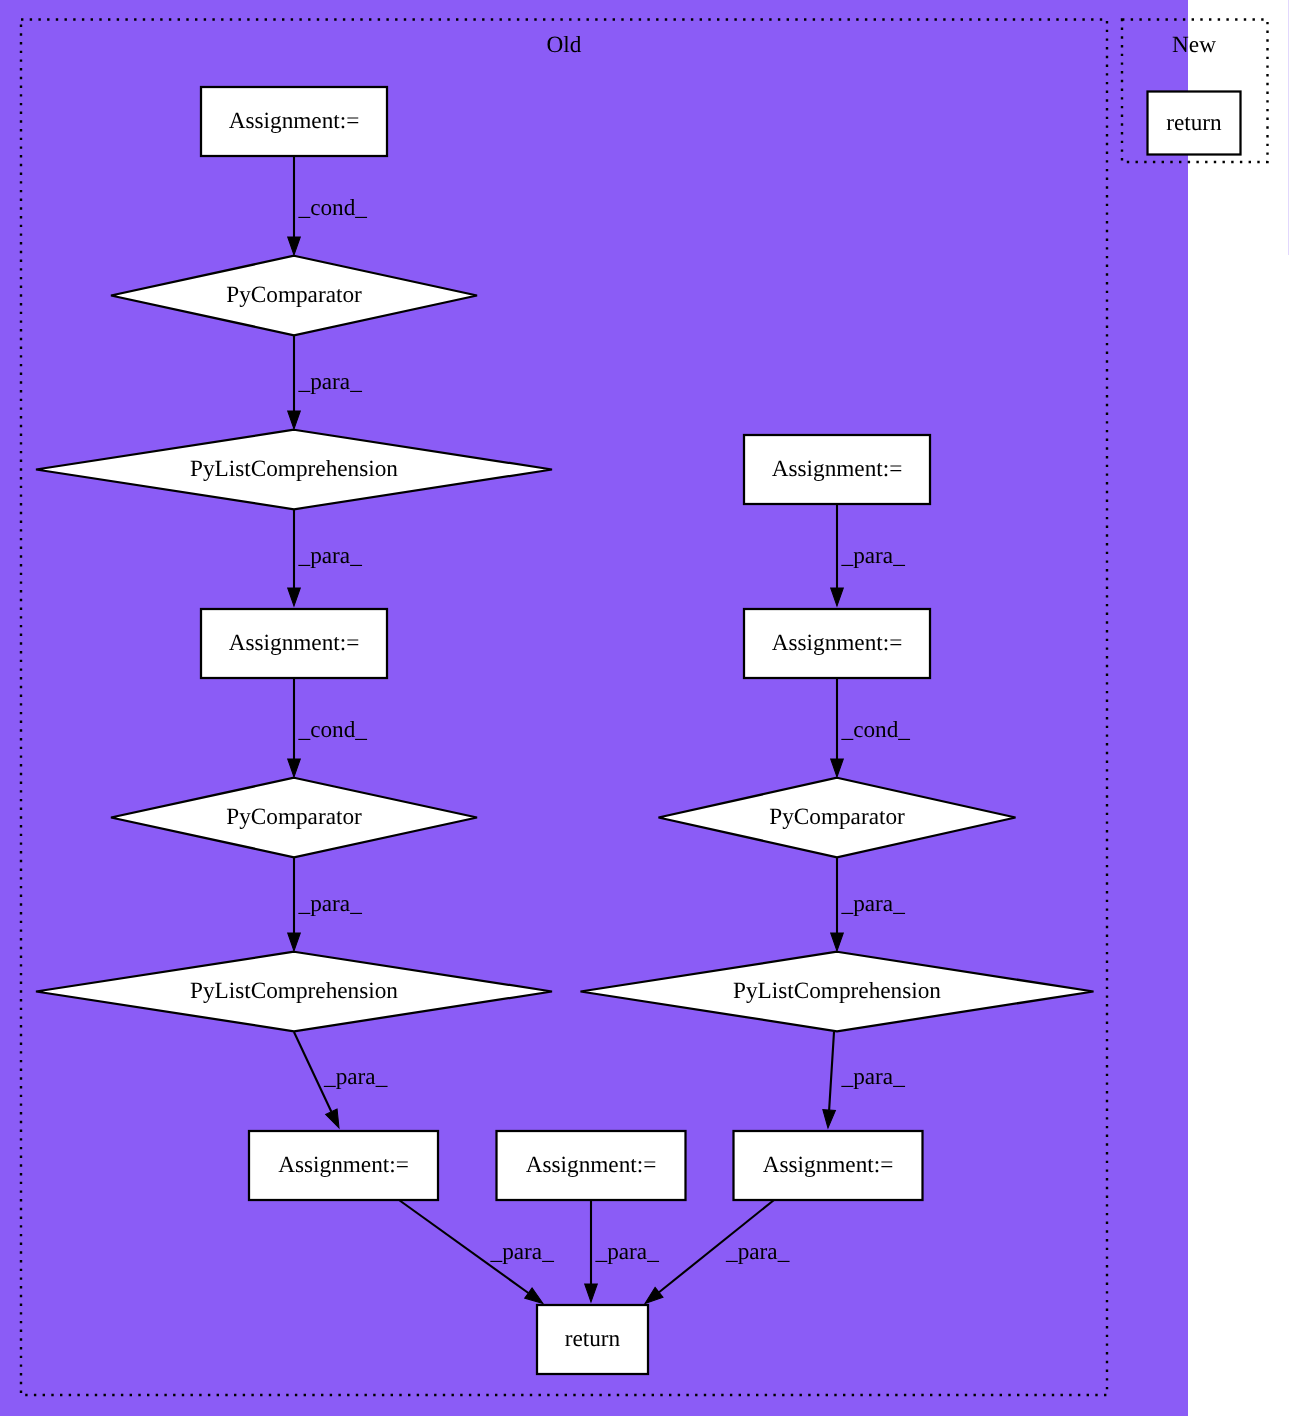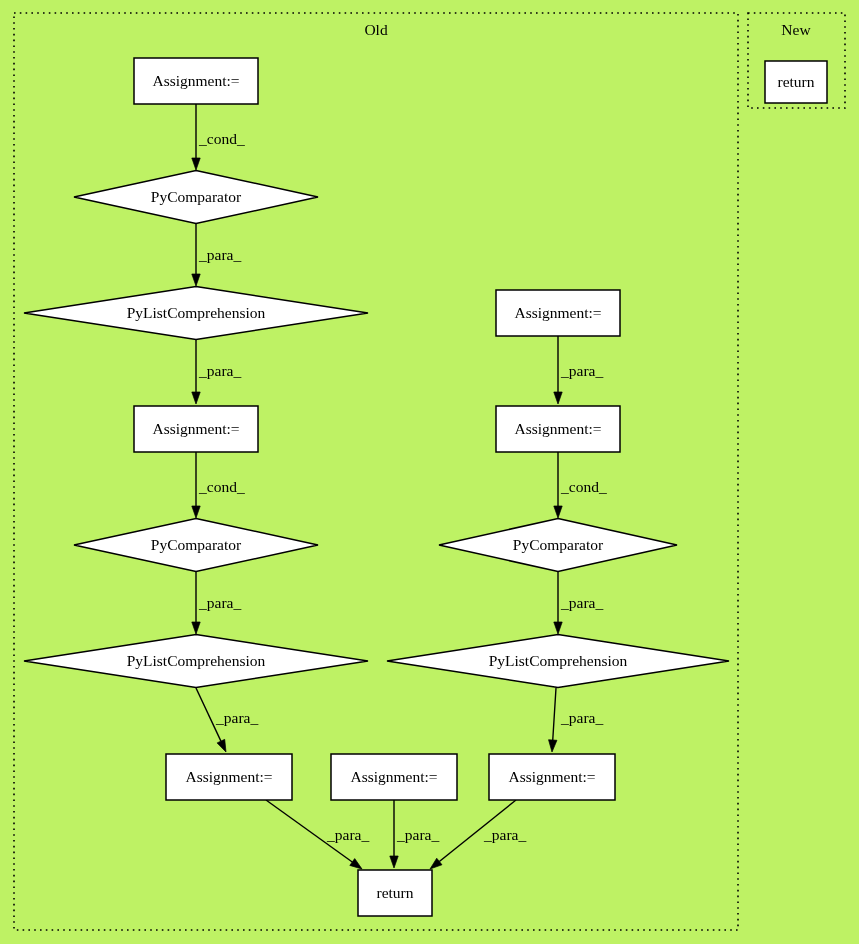--- a/index.html
+++ b/index.html
@@ -2,23 +2,23 @@
 <html><head>
 <meta charset="utf-8">
 <style>
   html, body {
     margin: 0;
     padding: 0;
     background: #ffffff;
   }
   #canvas {
     position: relative;
-    width: 859px;
+    width: 792px;
     height: 944px;
-    background: #bef264;
+    background: #8b5cf6;
     font-family: "Liberation Serif", "DejaVu Serif", serif;
   }
   svg.diagram {
     position: absolute;
     top: 0;
     left: 0;
     width: 859px;
     height: 944px;
     overflow: visible;
   }

